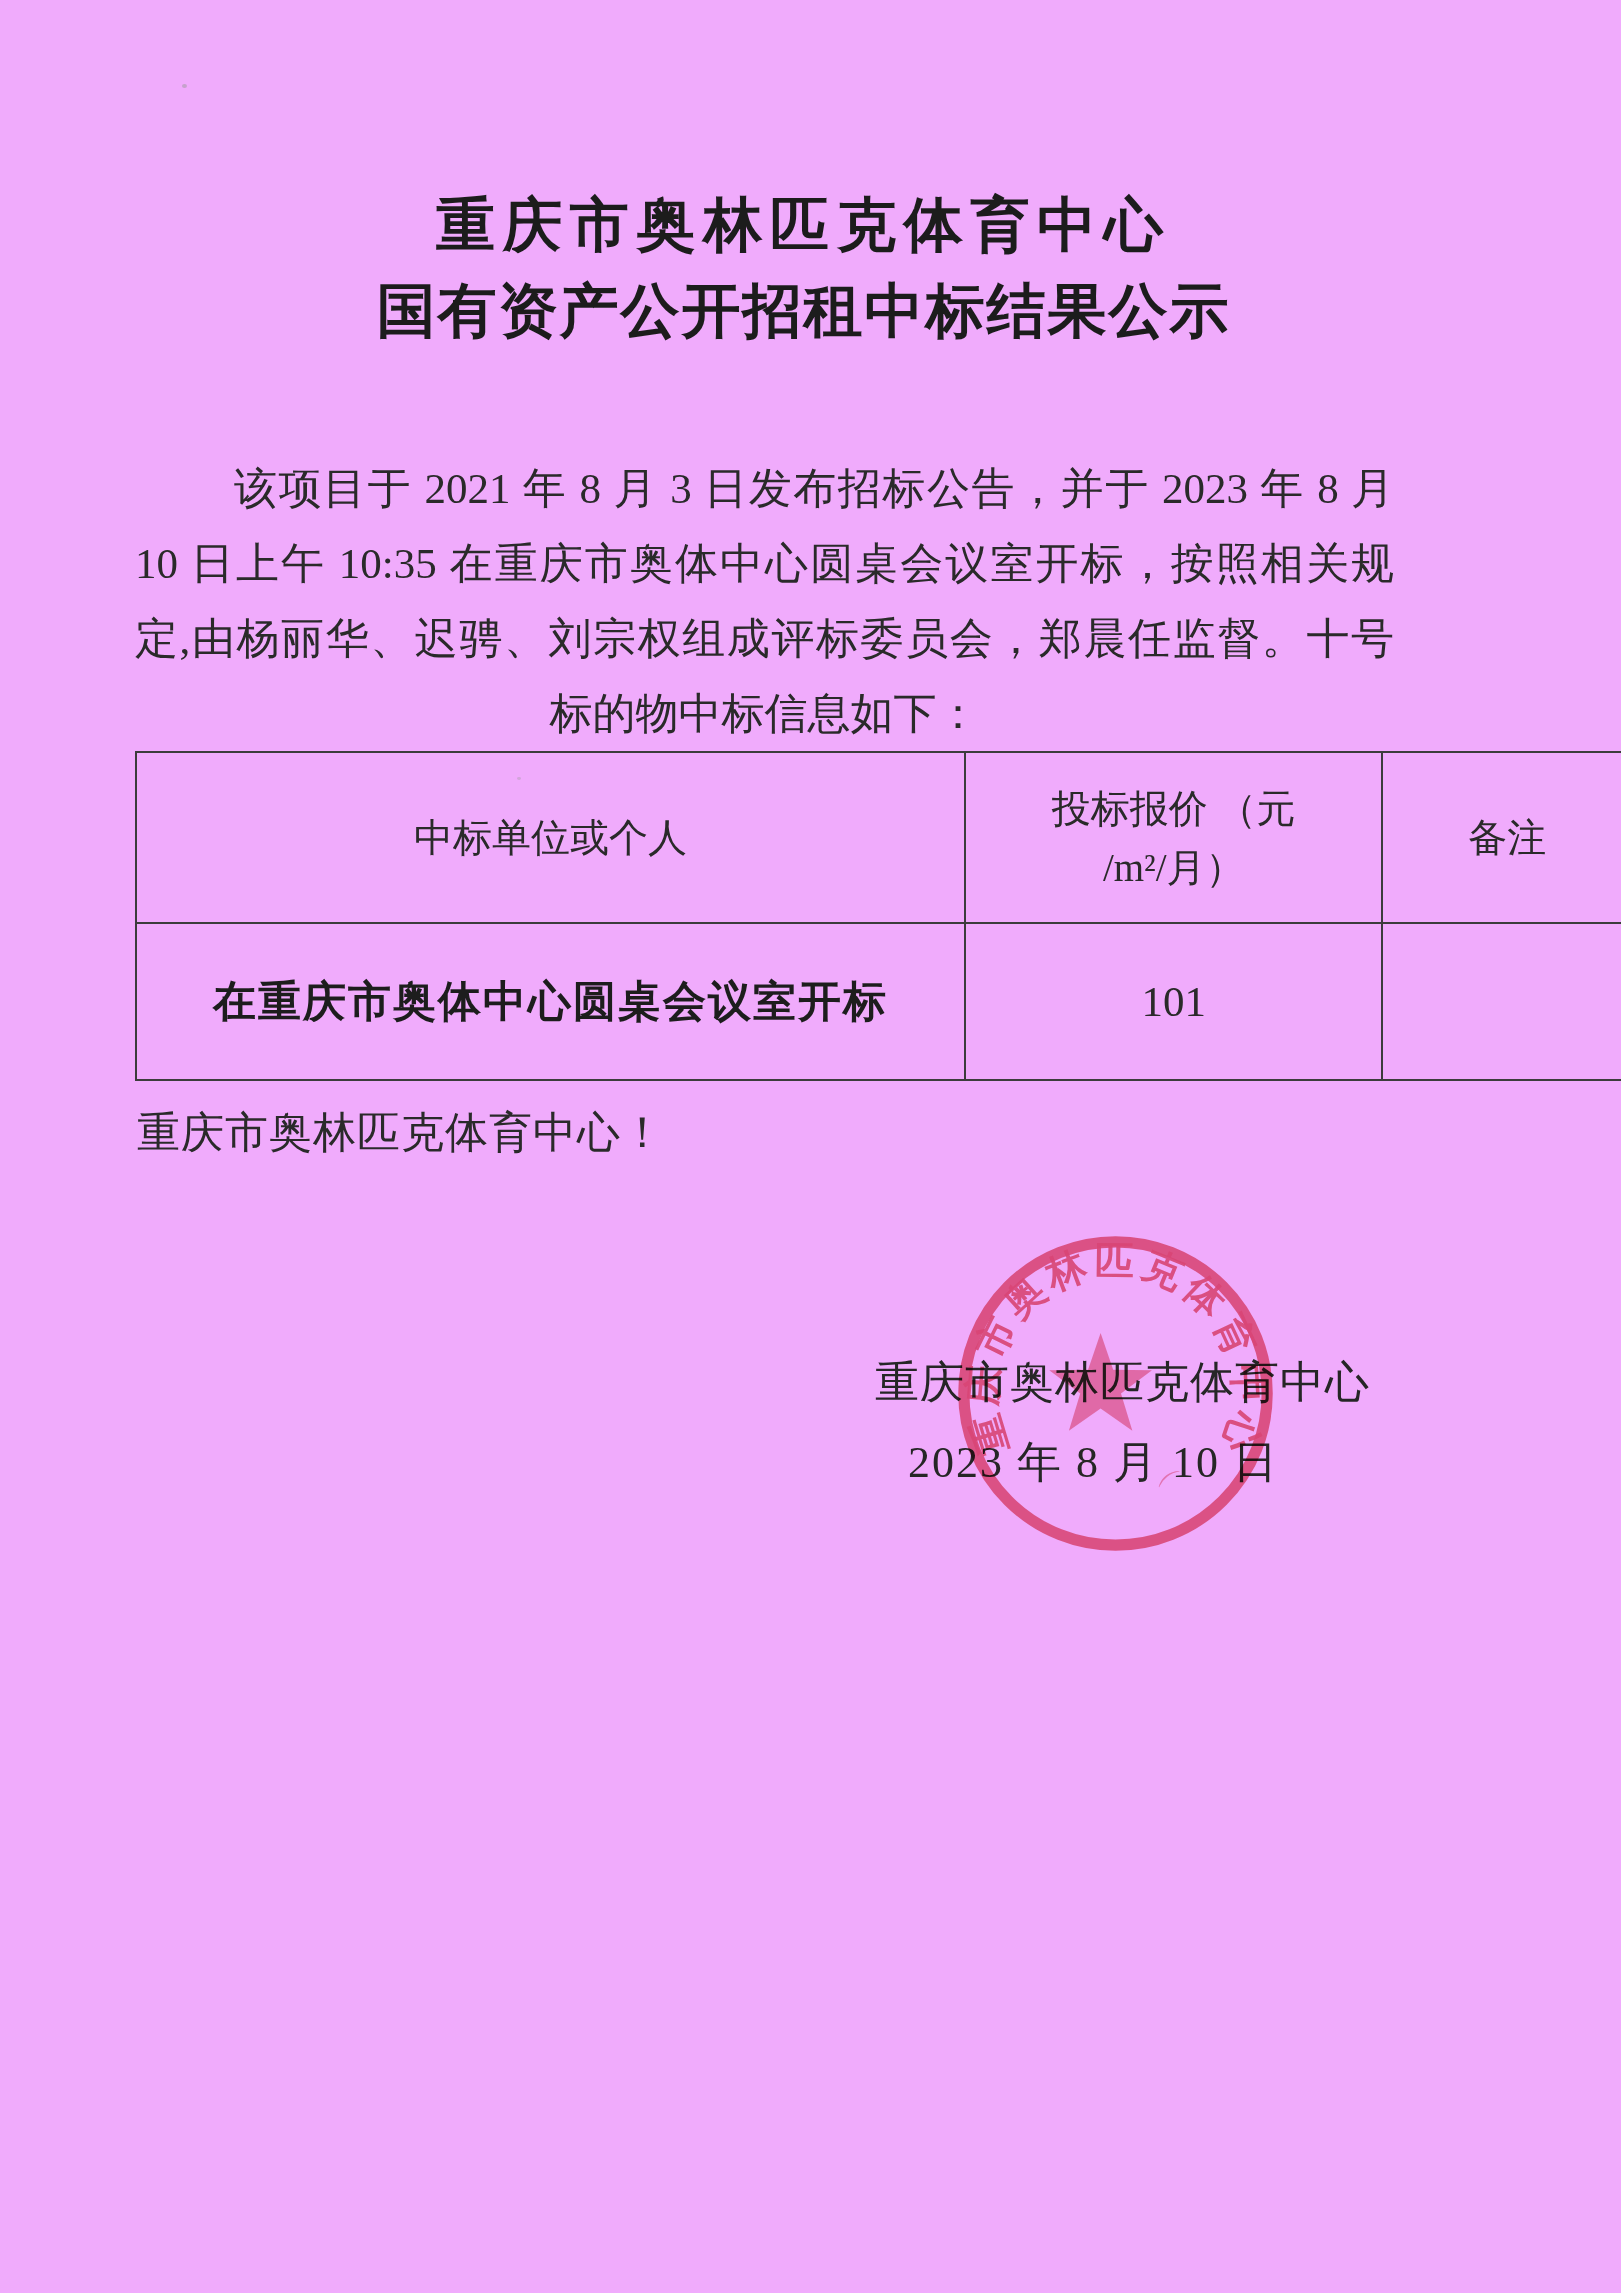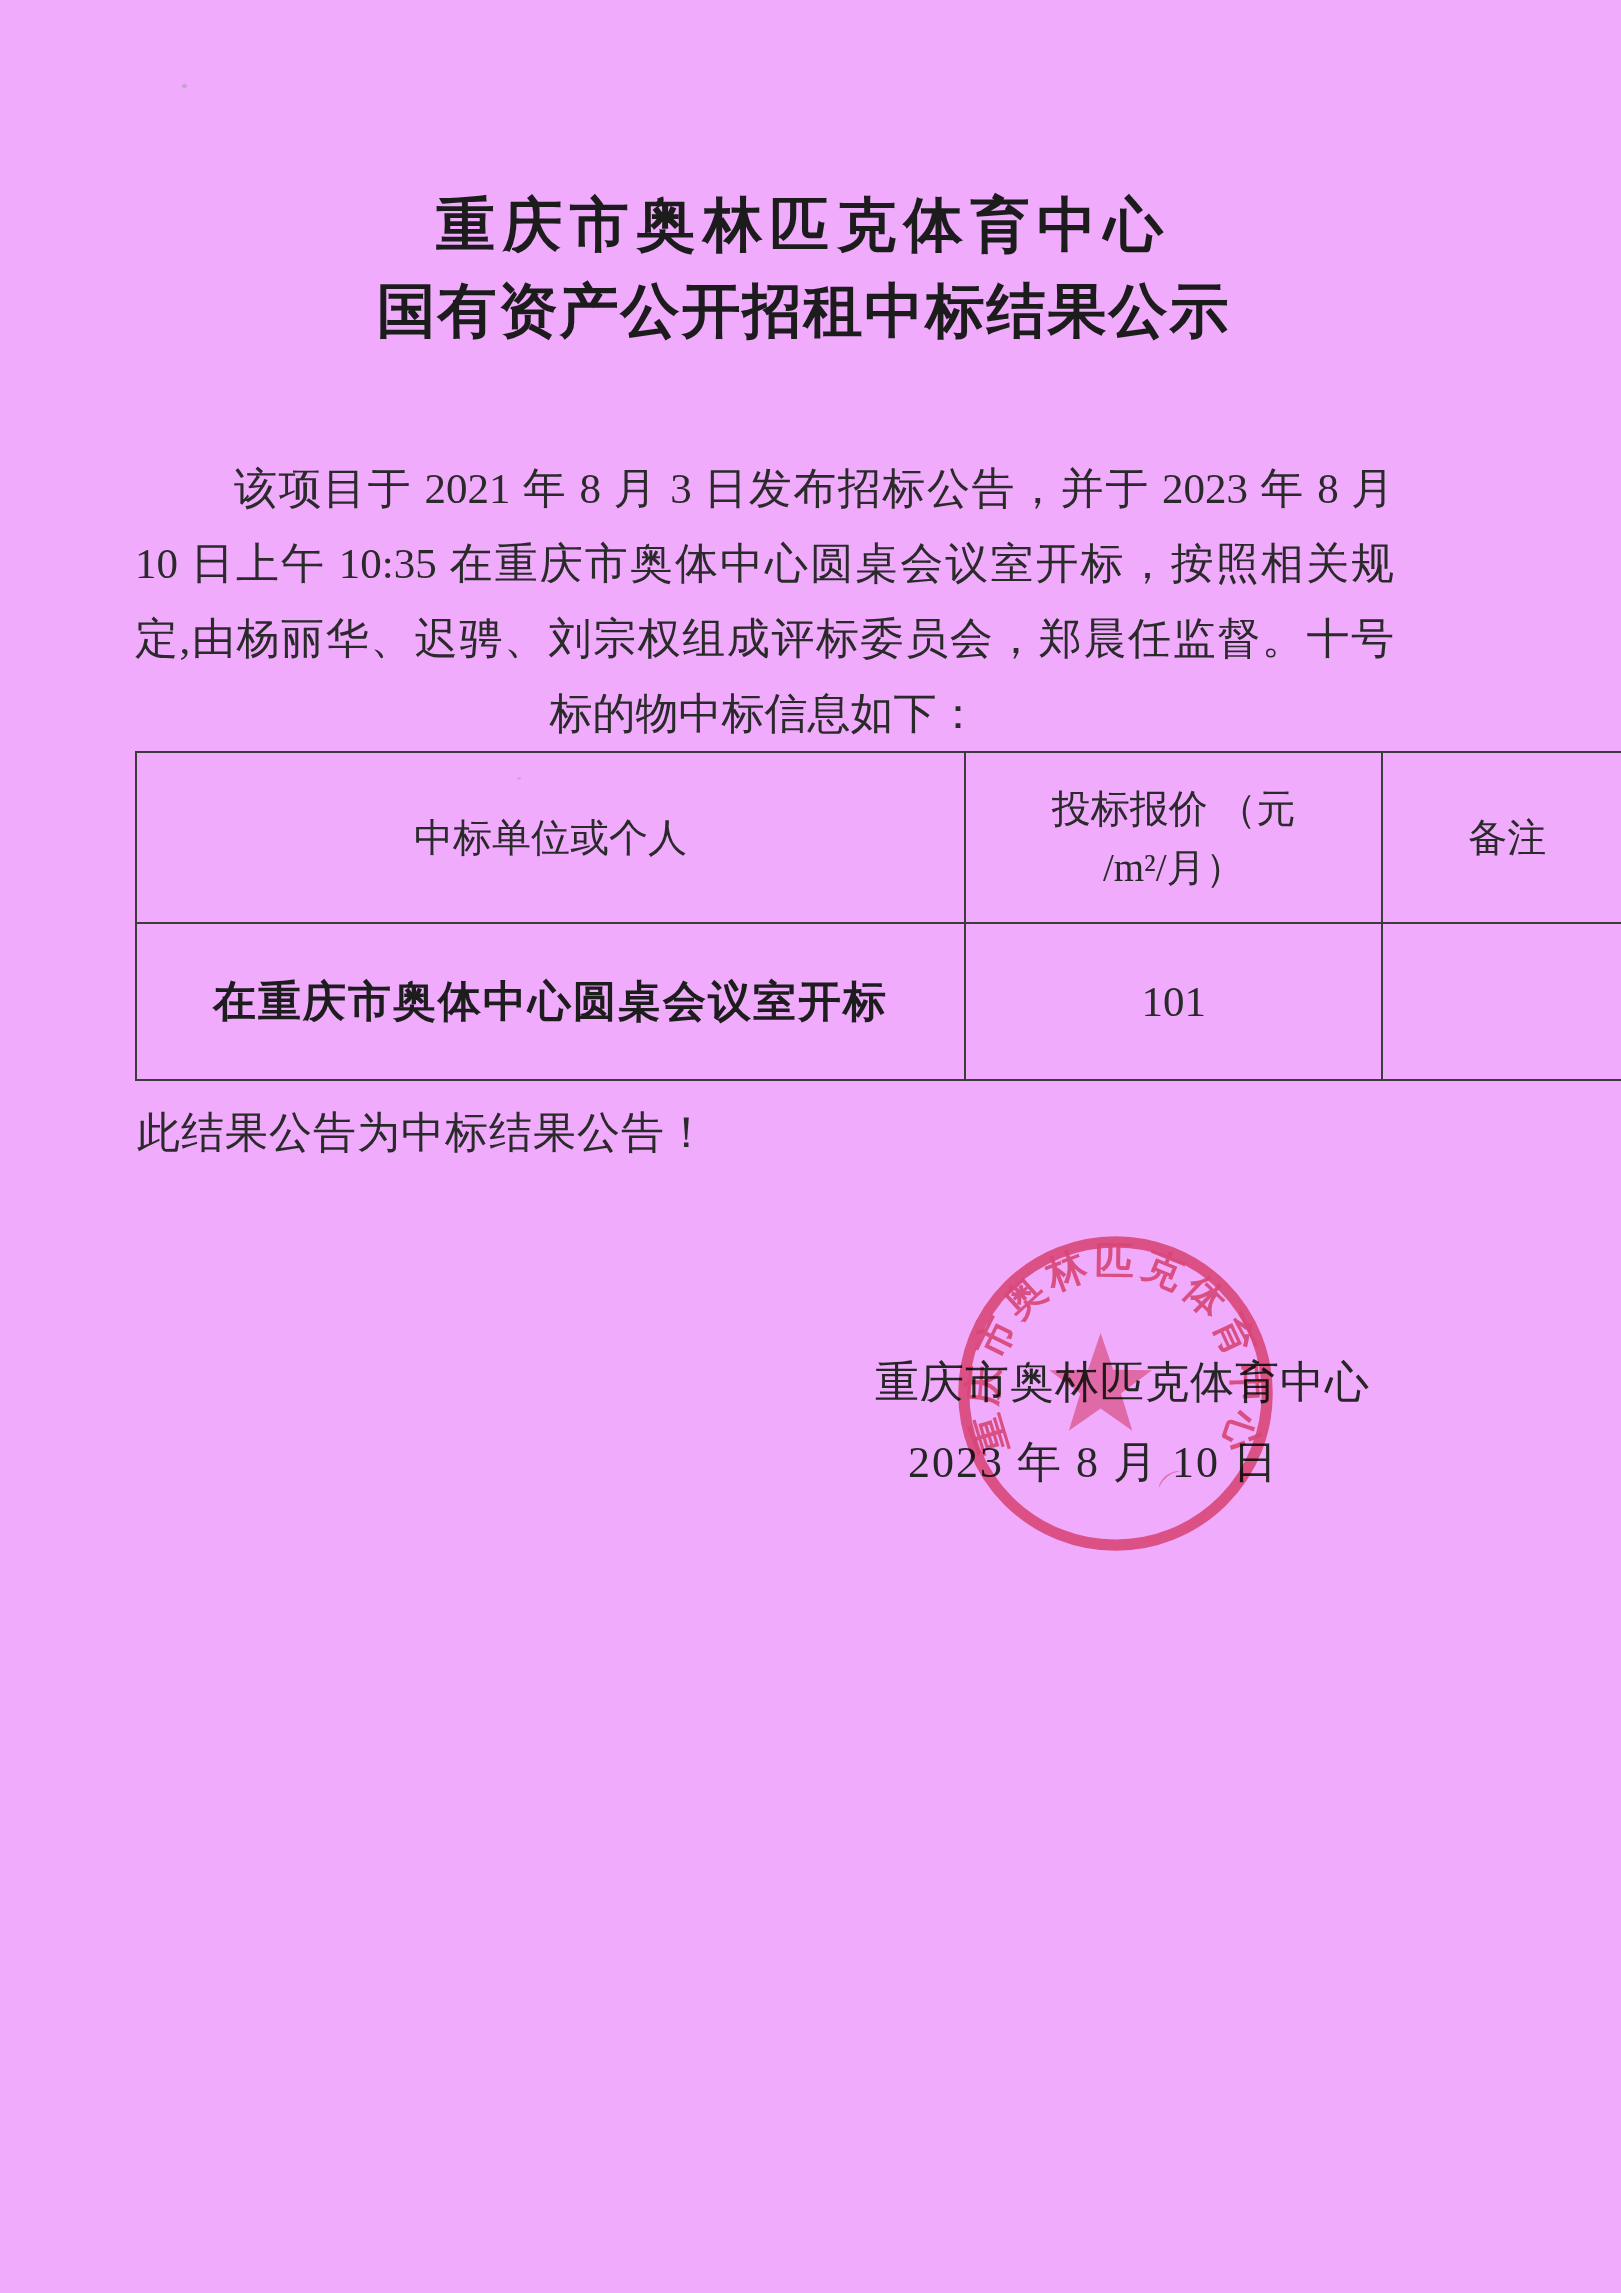--- a/index.html
+++ b/index.html
@@ -103,21 +103,21 @@
         <td class="col-remark">备注</td>
       </tr>
       <tr class="datarow">
         <td class="winner-name">在重庆市奥体中心圆桌会议室开标</td>
         <td>101</td>
         <td></td>
       </tr>
     </tbody>
   </table>
 
-  <div class="closing-note">此结果公告为中标结果公告！</div>
+  <div class="closing-note">重庆市奥林匹克体育中心！</div>
 
   <div class="sig-org">重庆市奥林匹克体育中心</div>
   <div class="sig-date">2023 年 8 月 10 日</div>
 
   <svg class="stamp" viewBox="0 0 360 360" xmlns="http://www.w3.org/2000/svg">
     <circle cx="180" cy="180" r="163" fill="none" stroke="#e4596a" stroke-width="12" opacity="0.88"></circle>
     <polygon points="164,115 177.5,154.4 219.2,155.1 185.9,180.1 198.1,219.9 164,196 129.9,219.9 142.1,180.1 108.8,155.1 150.5,154.4" fill="#ea8292" opacity="0.85"></polygon>
     <path id="stamp-arc" d="M 75.2,253.4 A 128,128 0 1 1 284.8,253.4" fill="none"></path>
     <text font-size="42" letter-spacing="6" fill="#e4596a" opacity="0.9" font-family="Liberation Serif, serif" font-weight="bold">
       <textPath href="#stamp-arc" startOffset="3%">重庆市奥林匹克体育中心</textPath>

